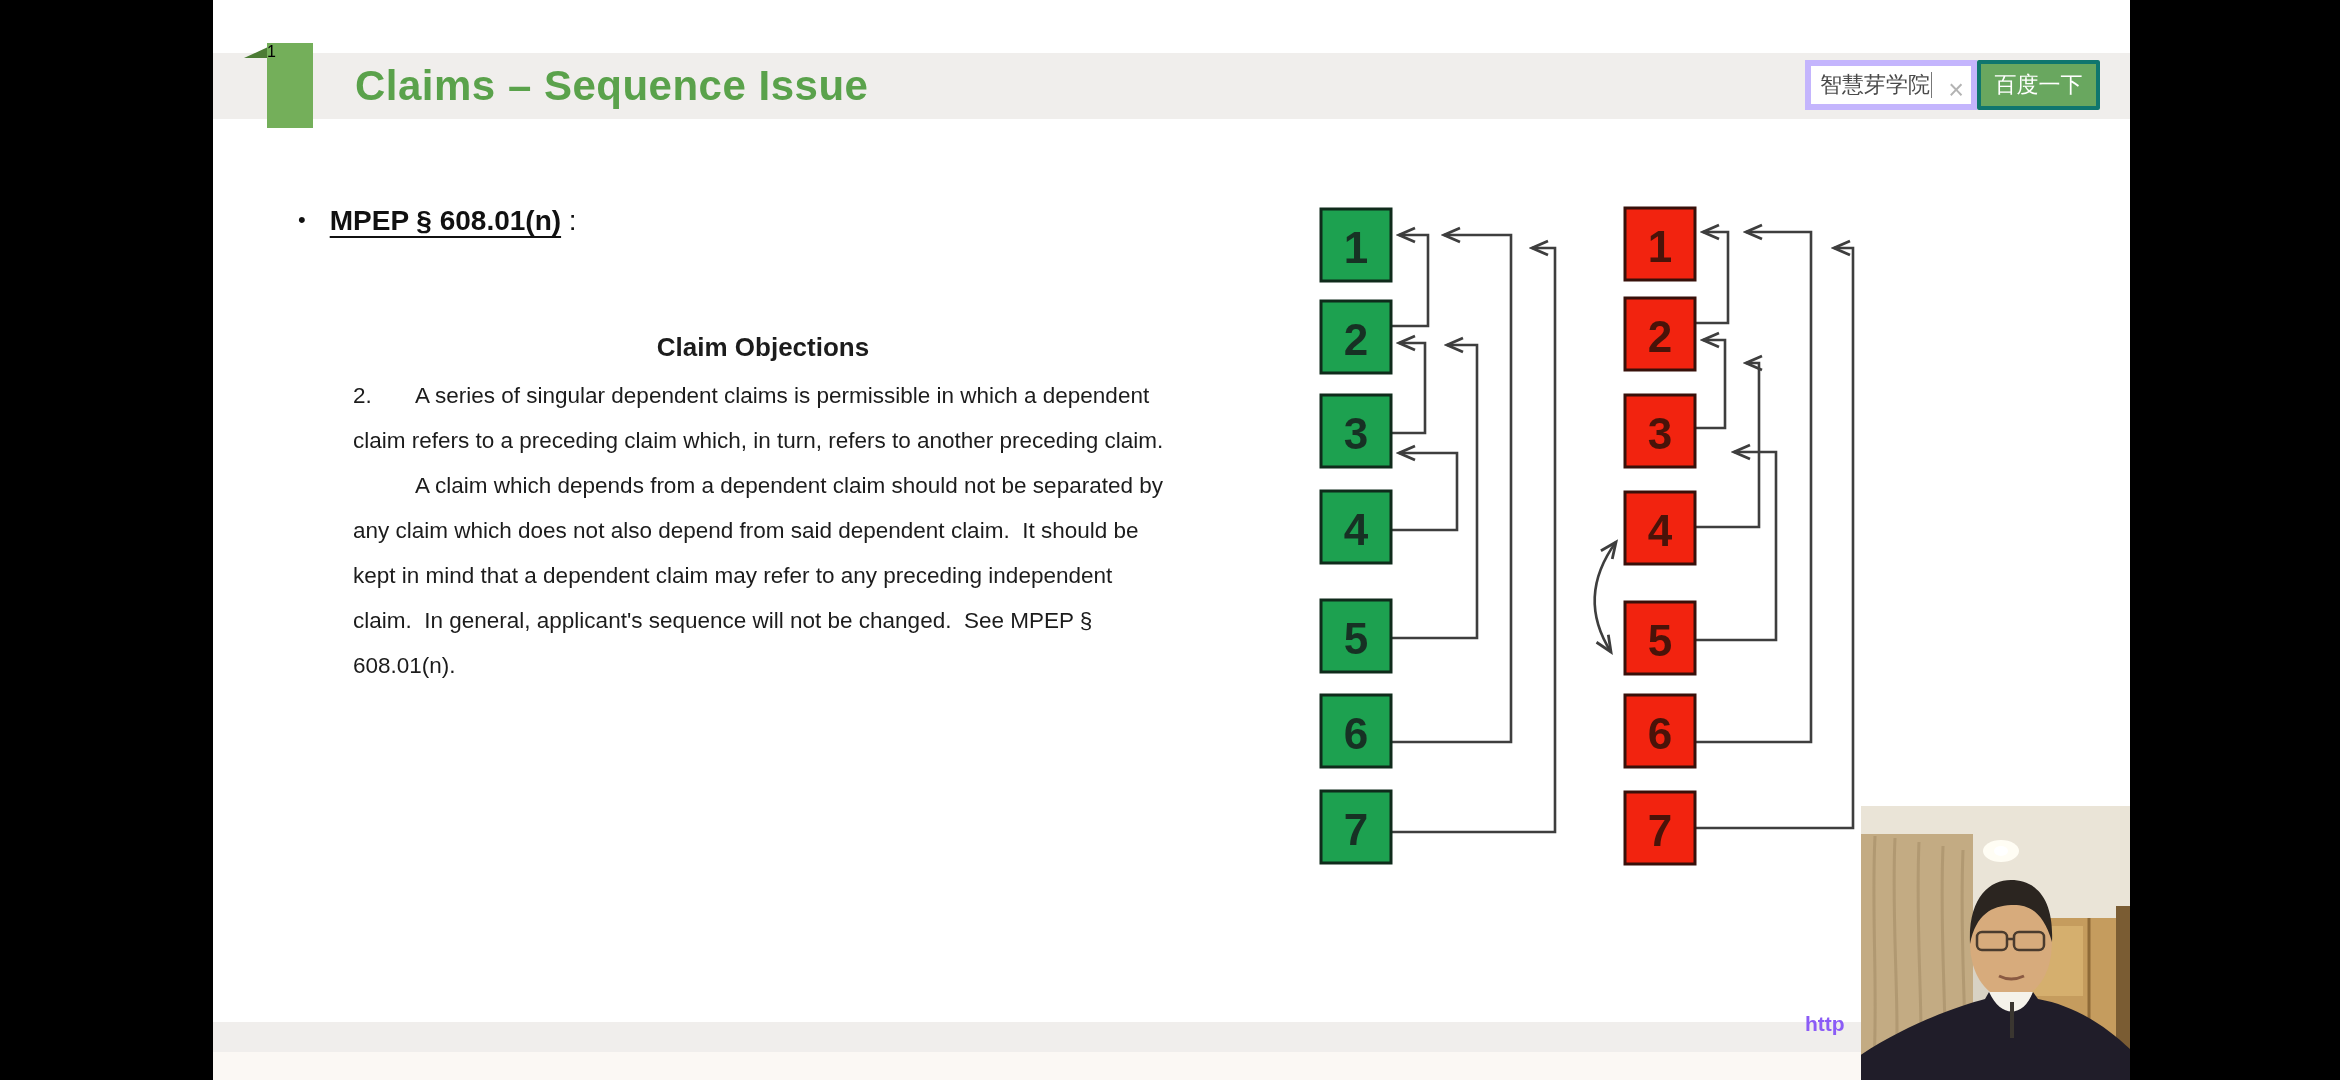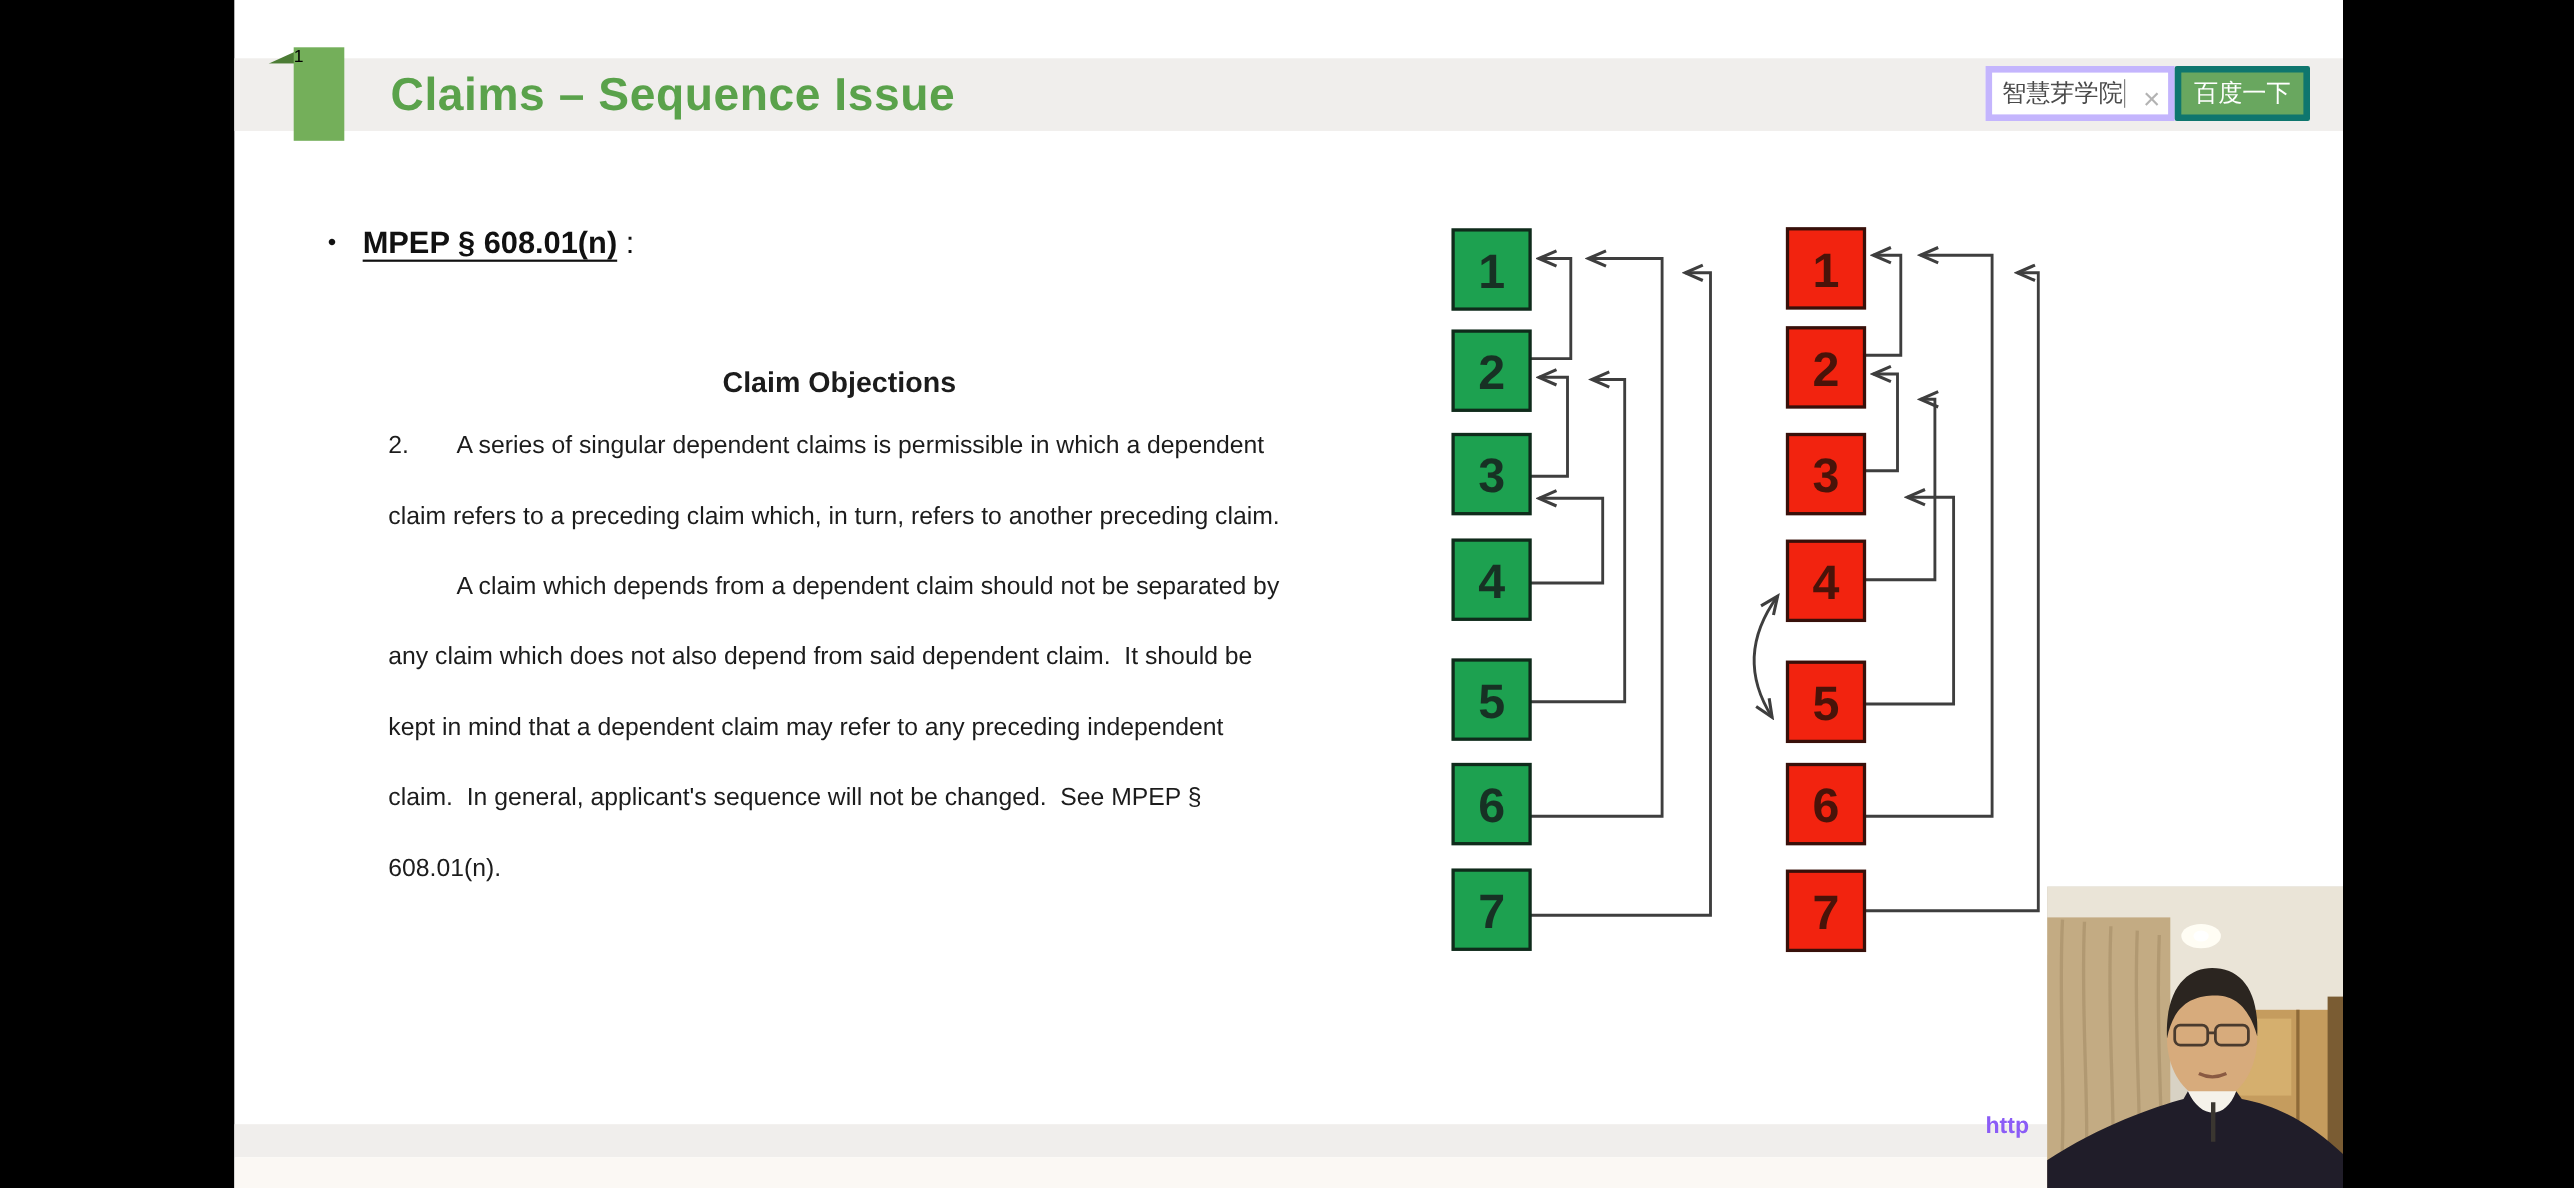--- a/index.html
+++ b/index.html
@@ -15,32 +15,32 @@
   .page-title{position:absolute;left:142px;top:53px;height:66px;line-height:66px;
               font-size:42px;font-weight:700;color:#5aa24b;letter-spacing:.5px;white-space:nowrap;}
 
   
   .search-input{position:absolute;left:1592px;top:60px;width:172px;height:50px;box-sizing:border-box;
                 background:#fff;border:6px solid #c4b5fd;display:flex;align-items:center;cursor:text;}
   .search-query{font-size:22px;color:#4a4a4a;margin-left:9px;white-space:nowrap;}
   .caret{width:1px;height:26px;background:#777;margin-left:1px;}
   .clear-x{position:absolute;right:7px;top:0;height:50px;line-height:48px;font-size:27px;color:#b3b3b3;cursor:pointer;}
   .baidu-btn{position:absolute;left:1764px;top:60px;width:123px;height:50px;background:#69a75f;
-             border:6px solid #0f766e;border-radius:2px;color:#fff;font-size:22px;
+             border:4px solid #0f766e;border-radius:2px;color:#fff;font-size:22px;
              font-family:"Liberation Sans",sans-serif;cursor:pointer;}
 
   
   .bullet-line{position:absolute;left:85px;top:205px;font-size:28px;color:#111;}
   .bullet-line span{white-space:pre;}
   .bullet-dot{font-size:22px;vertical-align:3px;margin-right:24px;}
   .mpep-ref{font-weight:700;text-decoration:underline;text-decoration-thickness:2px;text-underline-offset:6px;}
   .mpep-suffix{font-weight:400;}
   .excerpt{position:absolute;left:140px;top:332px;width:820px;color:#1c1c1c;}
   .obj-heading{text-align:center;font-size:26px;font-weight:700;margin:0 0 10px 0;}
-  .excerpt p{margin:0;font-size:22.5px;line-height:64px;white-space:pre-wrap;}
+  .excerpt p{margin:0;font-size:22.5px;line-height:45px;white-space:pre-wrap;}
   .pnum{display:inline-block;width:62px;}
   .para2{text-indent:62px;}
 
   
   #diagram{position:absolute;left:1087px;top:190px;}
   .arrow{fill:none;stroke:#3e3e3e;stroke-width:2.6px;}
   .chev{fill:none;stroke:#3e3e3e;stroke-width:2.8px;}
   #diagram text{font:700 44px "Liberation Sans",sans-serif;}
 
   

